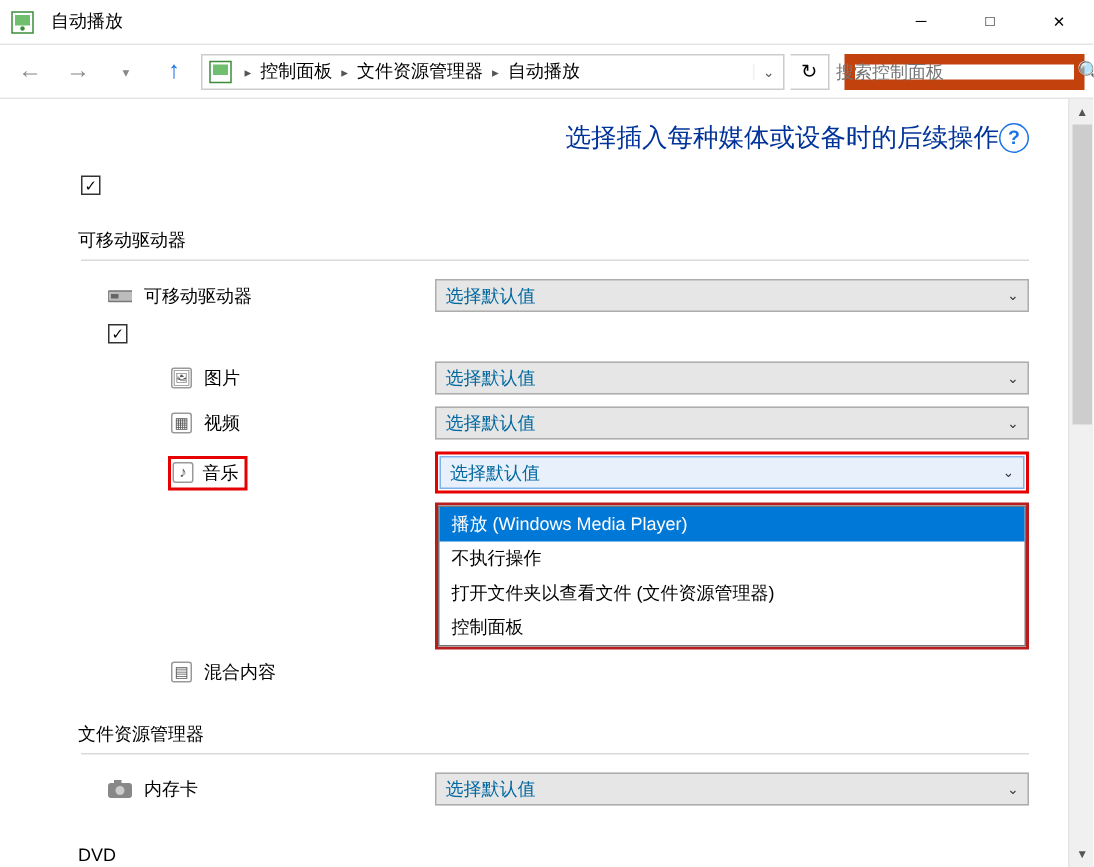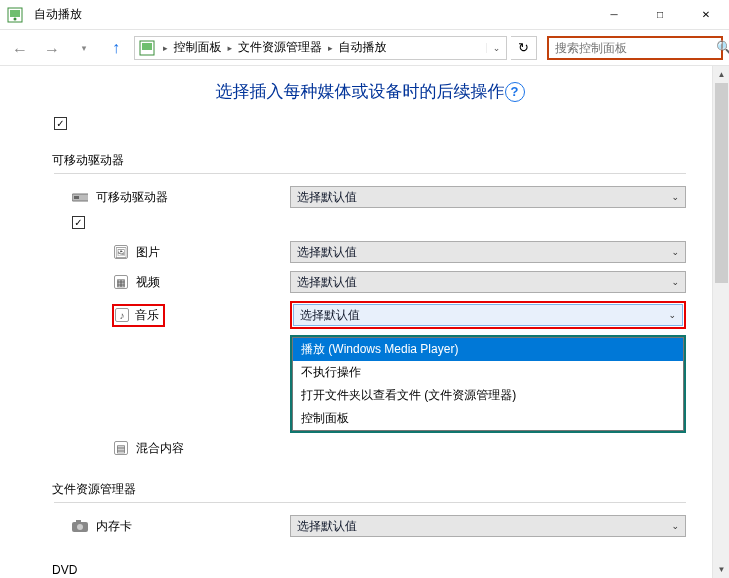--- a/index.html
+++ b/index.html
@@ -16,57 +16,57 @@
   .navbar { height: 36px; display:flex; align-items:center; padding: 0 6px; gap:4px; border-bottom:1px solid #e5e5e5;}
   .nav-arrow { width:28px; height:28px; display:flex; align-items:center; justify-content:center; color:#888; font-size:16px; }
   .nav-arrow.enabled { color:#1a73e8; }
   .addr-bar { flex:1; height:24px; border:1px solid #ccc; display:flex; align-items:center; background:#fff; }
   .addr-icon { width:24px; display:flex; align-items:center; justify-content:center; }
   .addr-crumbs { flex:1; display:flex; align-items:center; overflow:hidden; }
   .crumb { padding: 0 2px; white-space:nowrap; }
   .crumb-sep { padding: 0 4px; color:#555; font-size:9px;}
   .addr-drop { width:20px; display:flex; align-items:center; justify-content:center; color:#555; font-size:9px; border-left:1px solid #eee;}
   .refresh-btn { width:26px; height:24px; border:1px solid #ccc; border-left:none; display:flex; align-items:center; justify-content:center; font-size:13px;}
-  .search-box { width:176px; height:24px; border:2px solid #c2410c; margin-left:6px; display:flex; align-items:center; }
+  .search-box { width:160px; height:24px; border:7px solid #c2410c; margin-left:6px; display:flex; align-items:center;justify-content:center; }
   .search-box input { border:none; outline:none; flex:1; font-size:12px; padding:0 6px; color:#666; background:transparent; }
   .search-box .sicon { width:24px; display:flex; align-items:center; justify-content:center; color:#1a73e8; font-size:13px; }
 
   
   .content-wrap { display:flex; height: 512px; }
   .content { flex:1; padding: 14px 26px 0 54px; overflow-y:auto; position:relative; }
   .scrollbar-fake { width:17px; background:#f0f0f0; border-left:1px solid #e5e5e5; position:relative;}
   .scroll-arrow { position:absolute; left:0; width:17px; height:17px; display:flex; align-items:center; justify-content:center; font-size:8px; color:#555; }
   .scroll-arrow.up { top:0; } .scroll-arrow.down { bottom:0; }
   .scroll-thumb { position:absolute; left:2px; width:13px; top:17px; height:200px; background:#cdcdcd; }
 
-  .page-header { display:flex; align-items:center; justify-content:center; margin-bottom:14px; }
+  .page-header { display:flex; align-items:center; justify-content:flex-end; margin-bottom:14px; }
   .page-title { color:#003399; font-size:17px; }
   .help-icon { width:20px; height:20px; border-radius:50%; border:1.5px solid #1a73e8; color:#1a73e8; display:flex; align-items:center; justify-content:center; font-size:13px; font-weight:bold; }
 
   .checkbox-row { display:flex; align-items:center; gap:6px; margin-bottom:22px; }
   .cb { width:13px; height:13px; border:1px solid #333; display:inline-flex; align-items:center; justify-content:center; font-size:10px; color:#000; background:#fff;}
   
   .section-title { font-size:12px; margin: 0 0 4px -2px; }
   .section-underline { height:1px; background:#d9d9d9; margin: 2px 0 12px 0; }
 
   .row { display:flex; align-items:center; margin-bottom:8px; min-height:22px; }
   .row .label-area { display:flex; align-items:center; gap:8px; width: 236px; padding-left:18px; }
   .row .label-area.indent2 { padding-left:60px; }
   .row .label-area .itm-icon { width:16px; height:16px; display:inline-flex; align-items:center; justify-content:center; font-size:13px; color:#555; }
   .row .label-area .itm-icon.box { border:1px solid #999; width:14px; height:14px; font-size:10px; border-radius:2px; }
   .row .dropdown { flex:1; height:22px; border:1px solid #adadad; background:#e6e6e6; display:flex; align-items:center; padding:0 6px; justify-content:space-between; }
-  .row .dropdown .dd-text { color:#0f172a; }
+  .row .dropdown .dd-text { color:#0369a1; }
   .row .dropdown .dd-arrow { font-size:9px; color:#333; }
   .row .dropdown.open { background:#e8f0fb; border-color:#7eb4ea; }
 
   .highlight-box { border:2px solid #e60000; padding:1px; display:inline-flex; }
   .row .label-area.hl { padding-left:58px; }
   .row .label-area.hl .highlight-box { gap:6px; align-items:center; padding:1px 4px 1px 1px;}
   
-  .dd-list-box { border:2px solid #0f766e; margin: -2px 0 10px 236px; position:relative; }
+  .dd-list-box { border:2px solid #b91c1c; margin: -2px 0 10px 236px; position:relative; }
   .dd-list { border:1px solid #767676; background:#fff; }
   .dd-opt { padding:3px 8px; }
   .dd-opt.selected { background:#0078d7; color:#fff; }
 
   .sub-check { display:flex; align-items:center; gap:6px; padding-left:18px; margin: 4px 0 12px 0;}
 </style>
 </head>
 <body>
 
 <div class="titlebar">

